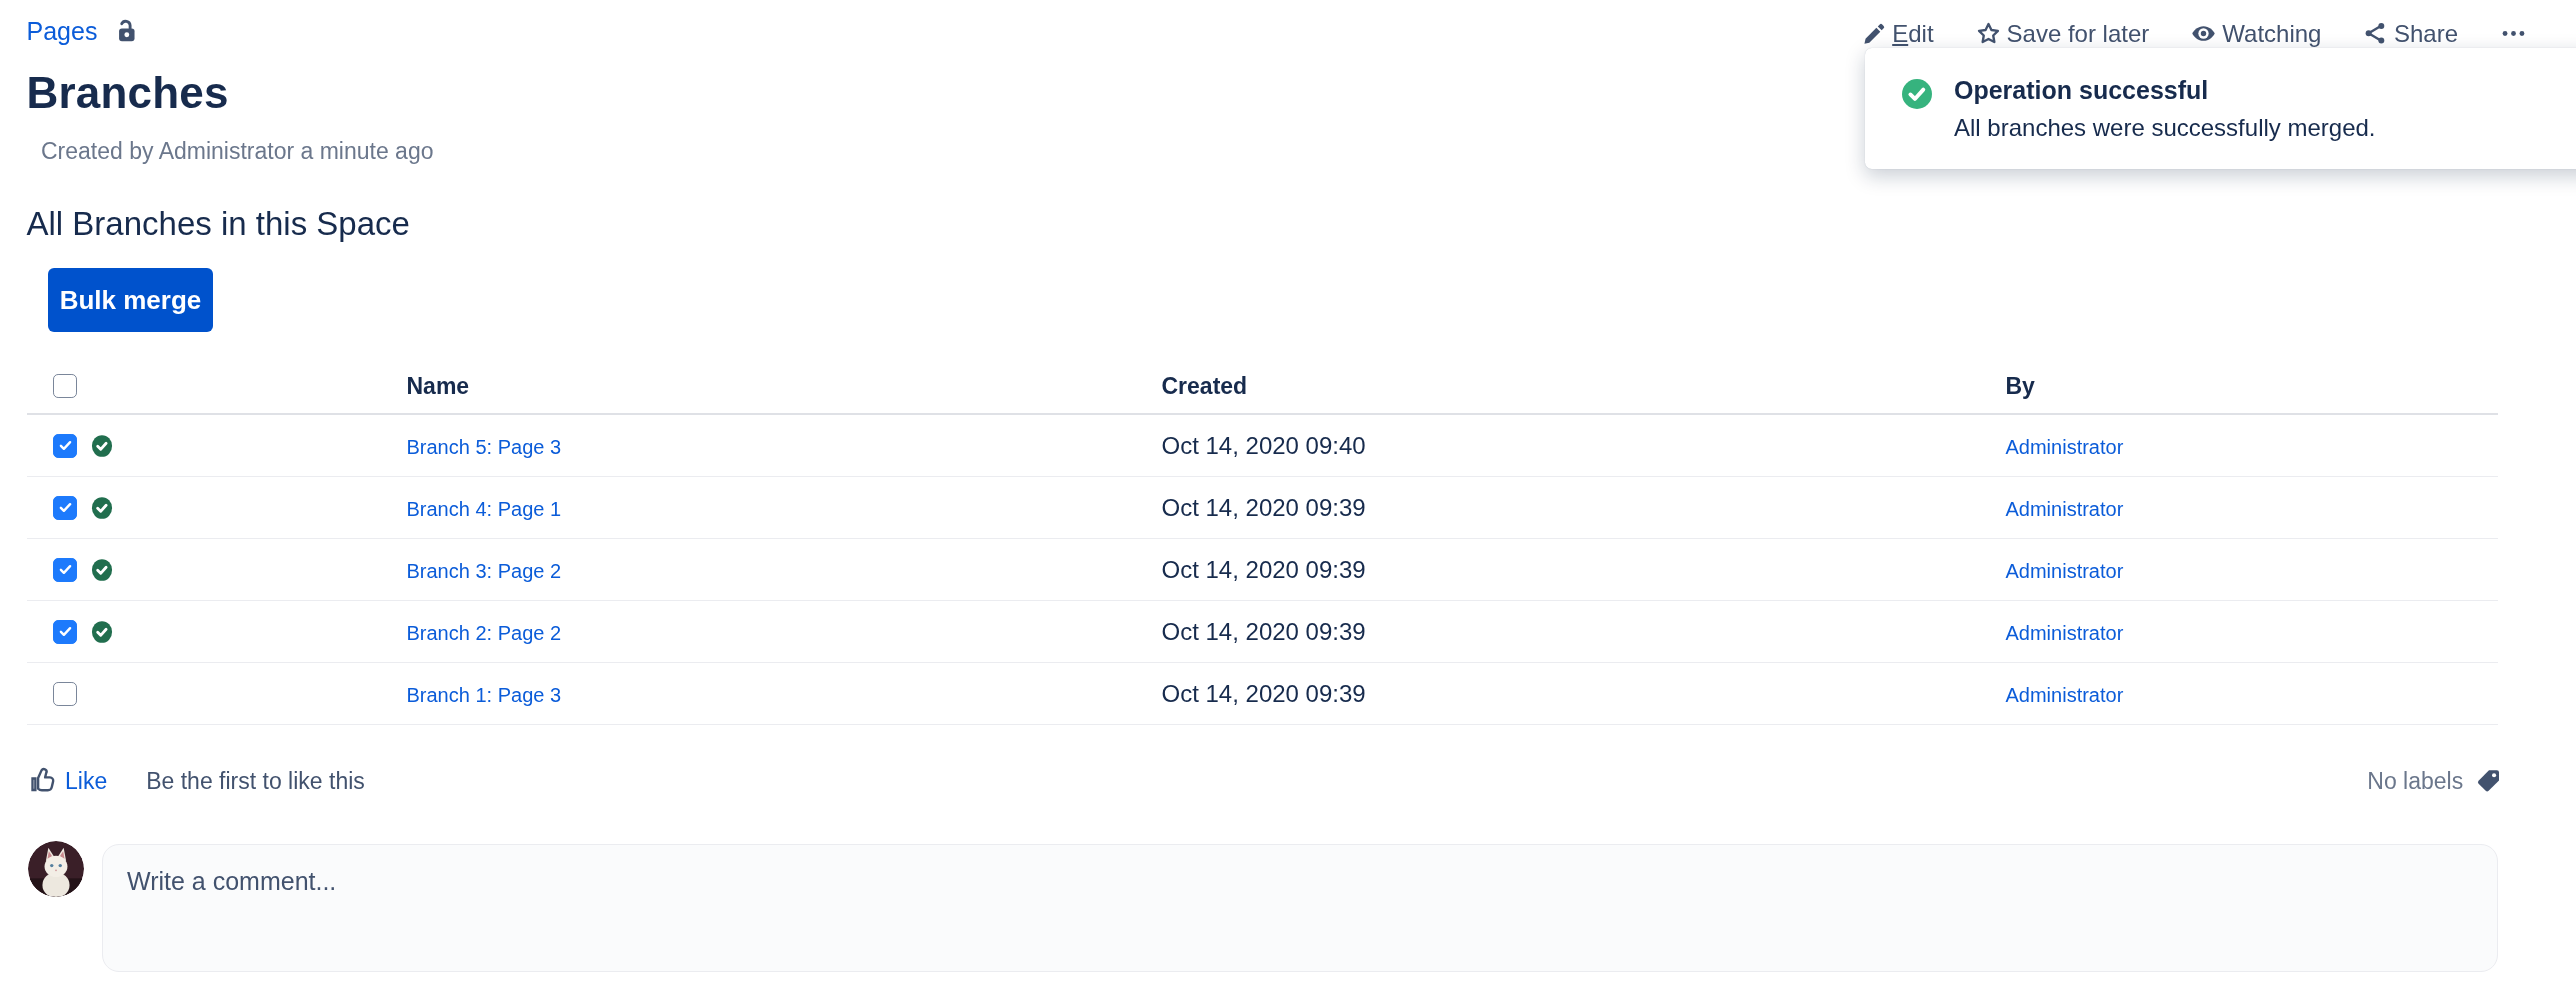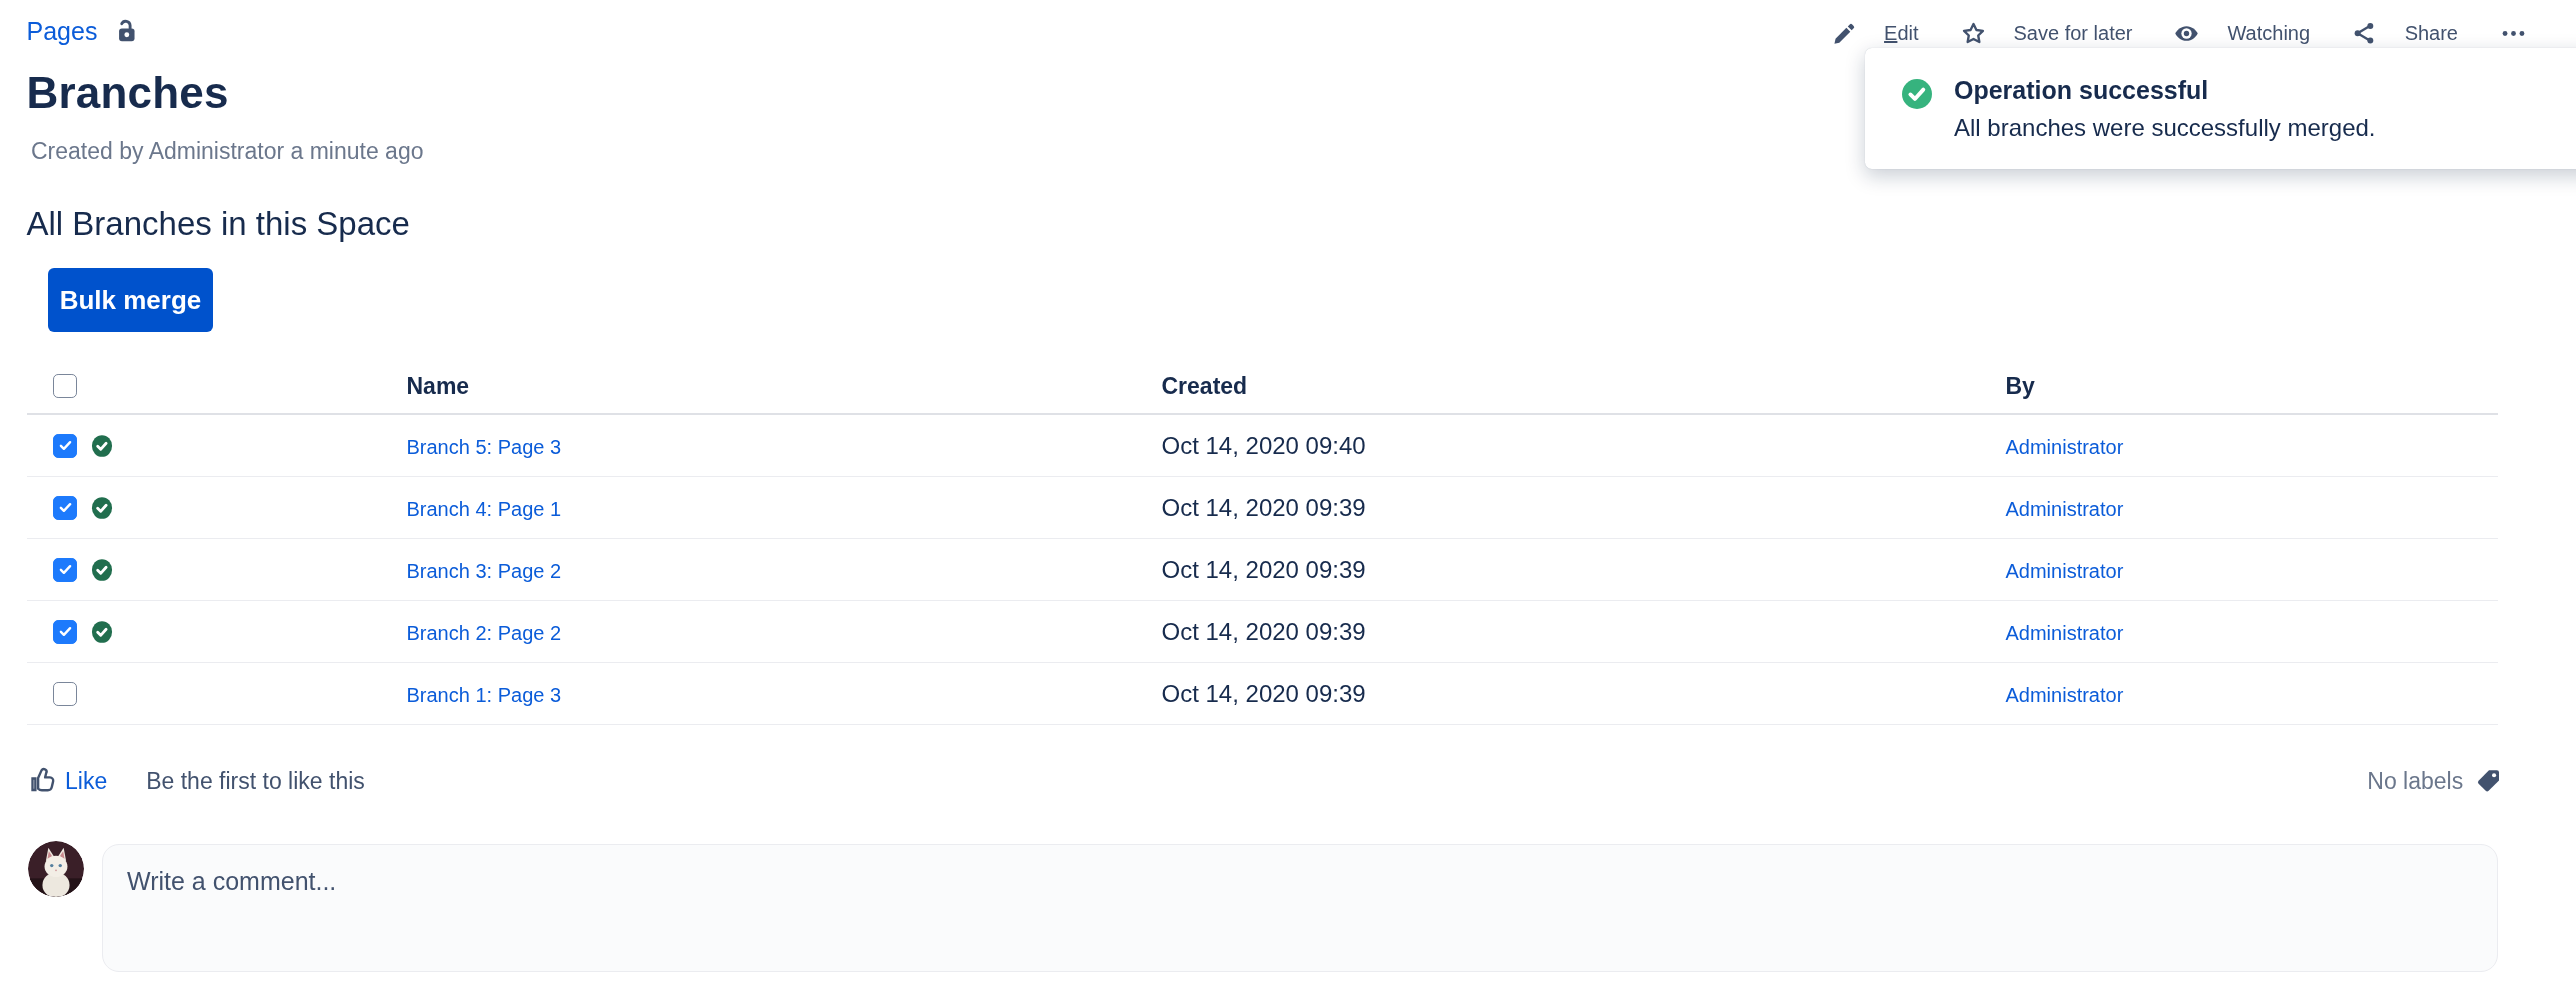--- a/index.html
+++ b/index.html
@@ -9,36 +9,36 @@
   a { text-decoration: none; cursor: pointer; }
   .link { color: #0B5CD9; }
 
   
   .breadcrumb { position: absolute; left: 26.5px; top: 17px; display: flex; align-items: center; gap: 16px; }
   .breadcrumb a { font-size: 25px; color: #0B5CD9; }
   .breadcrumb svg { display: block; }
 
   
   .actions { position: absolute; top: 19px; right: 48px; display: flex; align-items: center; gap: 41px; z-index: 1; }
-  .action { display: flex; align-items: center; gap: 27px; color: #42526E; font-size: 20px; cursor: pointer; }
+  .action { display: flex; align-items: center; gap: 5px; color: #42526E; font-size: 24px; cursor: pointer; }
   .action svg { display: block; }
   .edit-label::first-letter { text-decoration: underline; }
 
   
   .toast { position: absolute; left: 1865px; top: 48px; width: 819px; height: 121px; background: #FFFFFF;
            border-radius: 6.8px; box-shadow: 0 6.8px 20.5px rgba(9,30,66,0.22), 0 0 0.9px rgba(9,30,66,0.25);
            display: flex; align-items: flex-start; padding: 28px 0 0 34px; z-index: 2; }
   .toast-icon { flex: 0 0 auto; margin-right: 19px; }
   .toast-title { font-size: 25px; font-weight: bold; color: #172B4D; }
   .toast-msg { font-size: 24px; color: #172B4D; margin-top: 9.4px; }
   .toast-close { position: absolute; right: 36px; top: 31px; cursor: pointer; }
 
   
   .page-title { position: absolute; left: 26.5px; top: 68px; font-size: 44px; font-weight: bold; color: #172B4D; letter-spacing: 0.2px; }
-  .byline { position: absolute; left: 31px; top: 138px; font-size: 23px; color: #6B778C; }
+  .byline { position: absolute; left: 41px; top: 138px; font-size: 23px; color: #6B778C; }
   .section-heading { position: absolute; left: 26.5px; top: 205px; font-size: 33px; font-weight: 500; color: #172B4D; }
 
   
   .bulk-merge { position: absolute; left: 48px; top: 268px; width: 165px; height: 64px; background: #0052CC;
                 color: #FFFFFF; font-size: 26px; font-weight: bold; border: none; border-radius: 6px;
                 display: flex; align-items: center; justify-content: center; cursor: pointer;
                 font-family: "Liberation Sans", sans-serif; }
 
   
   .branch-table { position: absolute; left: 26.5px; top: 359px; width: 2471px; }

